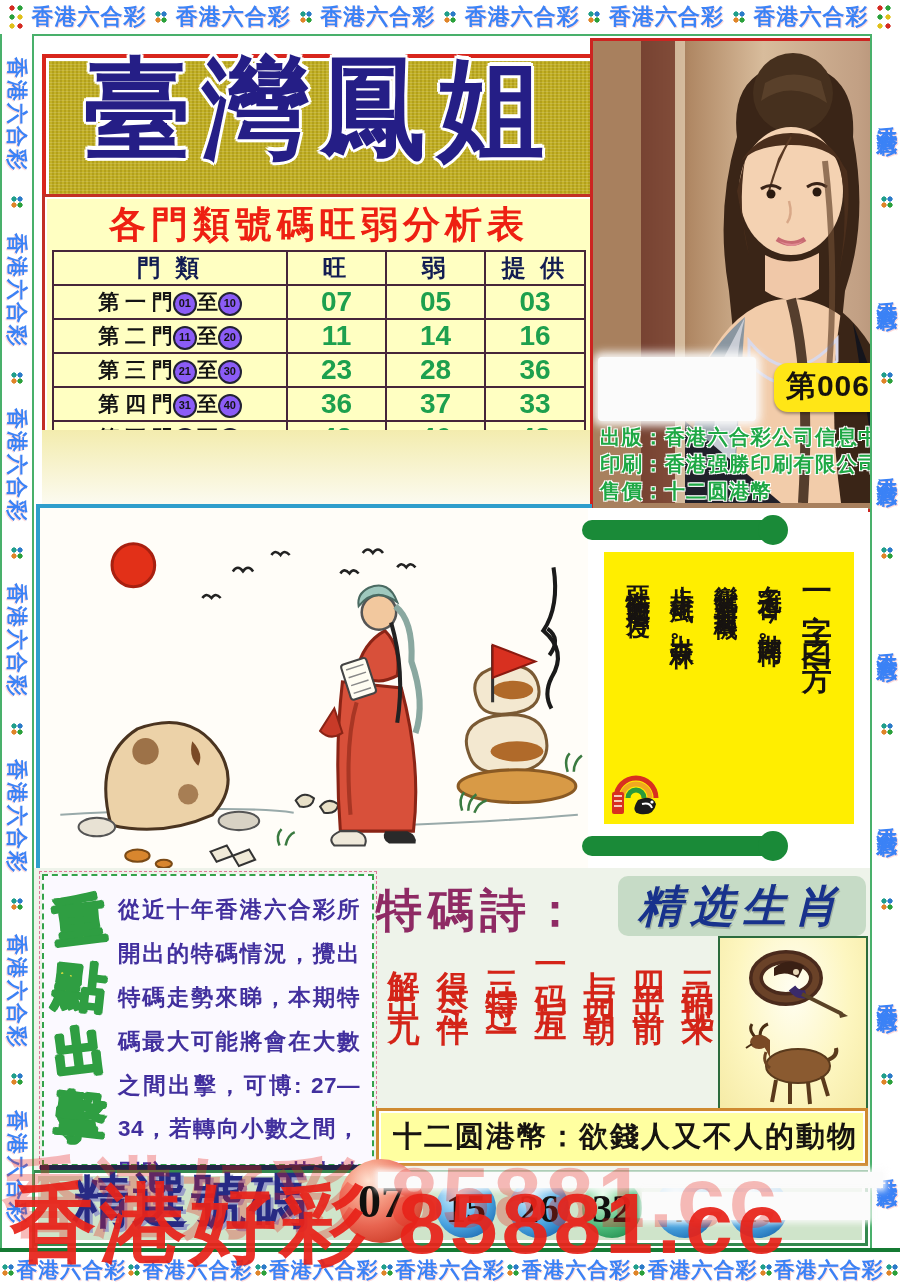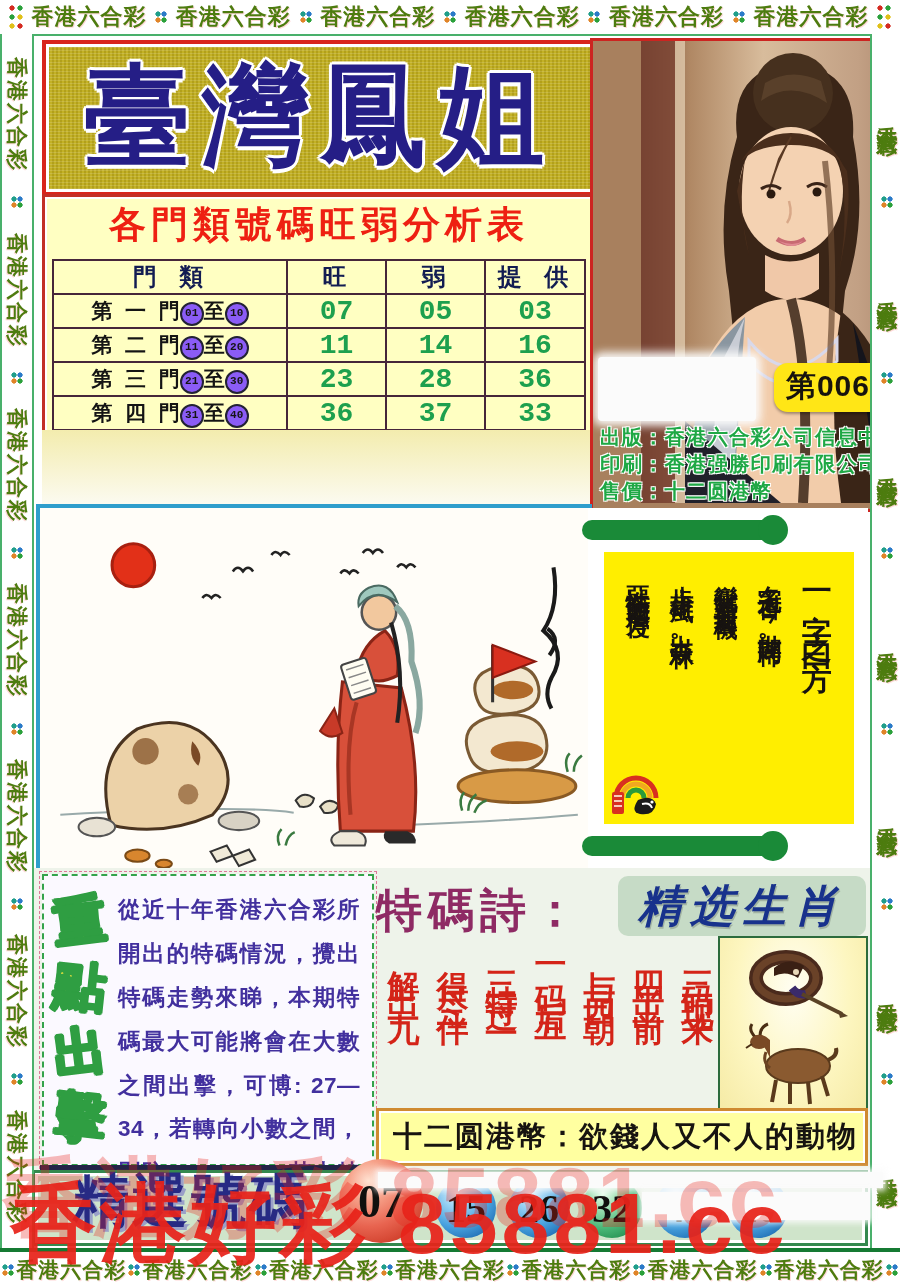--- a/index.html
+++ b/index.html
@@ -10,21 +10,21 @@
   
   .strip{position:absolute;background:#fff;z-index:5;}
   .strip.top{left:0;top:0;width:900px;height:34px;border-bottom:2px solid #49b06b;
              display:flex;flex-direction:row;align-items:center;justify-content:space-evenly;}
   .strip.bottom{left:0;top:1248px;width:900px;height:36px;border-top:4px solid #157a33;
              display:flex;flex-direction:row;align-items:center;justify-content:space-evenly;}
   .strip.left{left:0;top:34px;width:30px;height:1214px;border-right:2px solid #49b06b;border-left:2px solid #49b06b;
              display:flex;flex-direction:column;align-items:center;justify-content:space-evenly;}
   .strip.right{left:870px;top:34px;width:30px;height:1214px;border-left:2px solid #49b06b;border-right:2px solid #49b06b;
              display:flex;flex-direction:column;align-items:center;justify-content:space-evenly;}
-  .b-unit{color:#4d7c0f;font-weight:900;font-size:22px;letter-spacing:1px;white-space:nowrap;
+  .b-unit{color:#3b82f6;font-weight:900;font-size:22px;letter-spacing:1px;white-space:nowrap;
           text-shadow:1px 1px 0 #ffd9d9;}
   .strip.bottom .b-unit{font-size:21px;}
   .v-unit{writing-mode:vertical-rl;text-orientation:upright;font-size:21px;letter-spacing:2px;}
   .strip.left .v-unit{text-orientation:sideways;}
   .b-icon{display:inline-block;width:14px;height:14px;
      background-image:radial-gradient(circle at 4px 4px,#1f9e8a 2.4px,transparent 2.8px),
                       radial-gradient(circle at 10px 4px,#2a7ac8 2.4px,transparent 2.8px),
                       radial-gradient(circle at 4px 10px,#e08428 2.4px,transparent 2.8px),
                       radial-gradient(circle at 10px 10px,#2aa03a 2.4px,transparent 2.8px);}
   .corner-dots{display:inline-block;width:16px;height:26px;
@@ -32,34 +32,34 @@
                       radial-gradient(circle at 12px 4px,#2aa03a 2.4px,transparent 2.8px),
                       radial-gradient(circle at 4px 13px,#2aa03a 2.4px,transparent 2.8px),
                       radial-gradient(circle at 12px 13px,#e0c018 2.4px,transparent 2.8px),
                       radial-gradient(circle at 4px 22px,#e0c018 2.4px,transparent 2.8px),
                       radial-gradient(circle at 12px 22px,#d42a20 2.4px,transparent 2.8px);}
 
   
   #main{position:absolute;left:30px;top:34px;width:840px;height:1214px;background:#fff;}
 
   
-  .title-panel{left:12px;top:6px;width:548px;height:148px;border:4px solid #d8251c;
-     box-shadow:inset 0 0 0 3px #fff;display:flex;align-items:center;justify-content:center;
+  .title-panel{left:12px;top:20px;width:548px;height:148px;border:4px solid #d8251c;
+     box-shadow:inset 0 0 0 3px #fff;display:flex;justify-content:center;
      background:
        repeating-linear-gradient(0deg,rgba(255,255,255,.14) 0 1px,transparent 1px 3px),
        repeating-linear-gradient(90deg,#c3b126 0 2px,#b2a01a 2px 4px);}
   .title-text{font-family:"Liberation Serif","DejaVu Serif",serif;font-weight:900;font-size:106px;
      color:#251e86;letter-spacing:12px;line-height:1;transform:scaleY(1.04);
      text-shadow:-3px 0 #fff,3px 0 #fff,0 -3px #fff,0 3px #fff,-2px -2px #fff,2px 2px #fff,-2px 2px #fff,2px -2px #fff;}
 
   
   .table-panel{left:12px;top:160px;width:548px;height:236px;border:3px solid #c23026;
      background:#ffffc2;box-shadow:inset 0 0 0 2px #fff;}
   .analysis-title{color:#ee2012;font-weight:900;font-size:37px;text-align:center;letter-spacing:5px;margin-top:3px;}
-  table.an{width:calc(100% - 14px);margin:9px auto 0;border-collapse:collapse;table-layout:fixed;font-family:Liberation Mono, monospace;}
+  table.an{width:calc(100% - 14px);margin:0 auto 0;border-collapse:collapse;table-layout:fixed;}
   table.an th,table.an td{border:2px solid #46263a;text-align:center;padding:0;}
   table.an th{font-size:24px;color:#121c52;height:31px;letter-spacing:4px;font-weight:900;}
   td.door{font-size:21px;font-weight:700;color:#141414;height:32px;white-space:nowrap;}
   td.num{color:#1da04e;font-weight:700;font-size:28px;}
   .circ{display:inline-block;width:20px;height:20px;line-height:18px;border:2px solid #223;border-radius:50%;
      font-size:11px;font-weight:700;vertical-align:2px;background:#8b5cf6;}
   .table-tail{left:12px;top:396px;width:548px;height:76px;background:linear-gradient(180deg,#f3ecae,#fcfbf2);}
 
   
   .photo-panel{left:560px;top:4px;width:278px;height:468px;border:3px solid #cc2420;overflow:hidden;background:#a8805e;padding-left:48px;}

